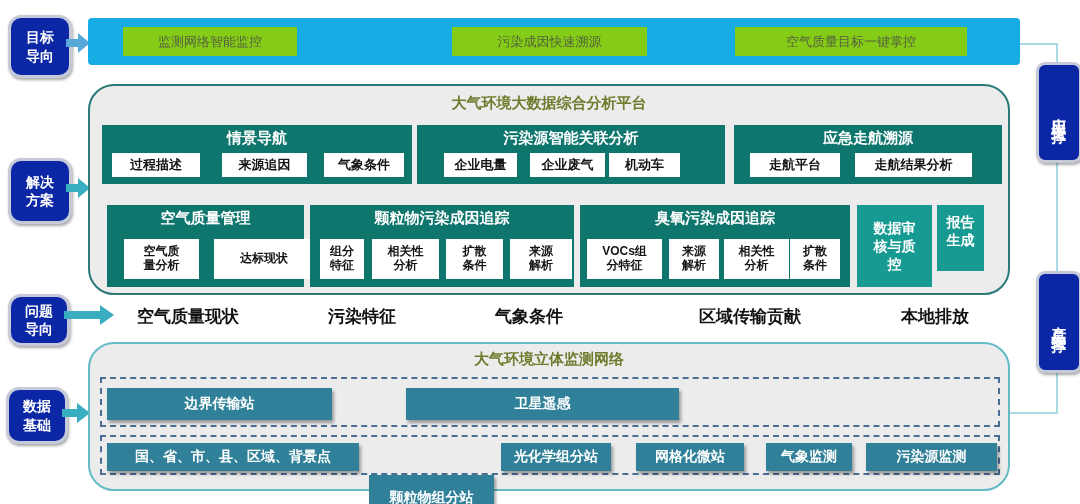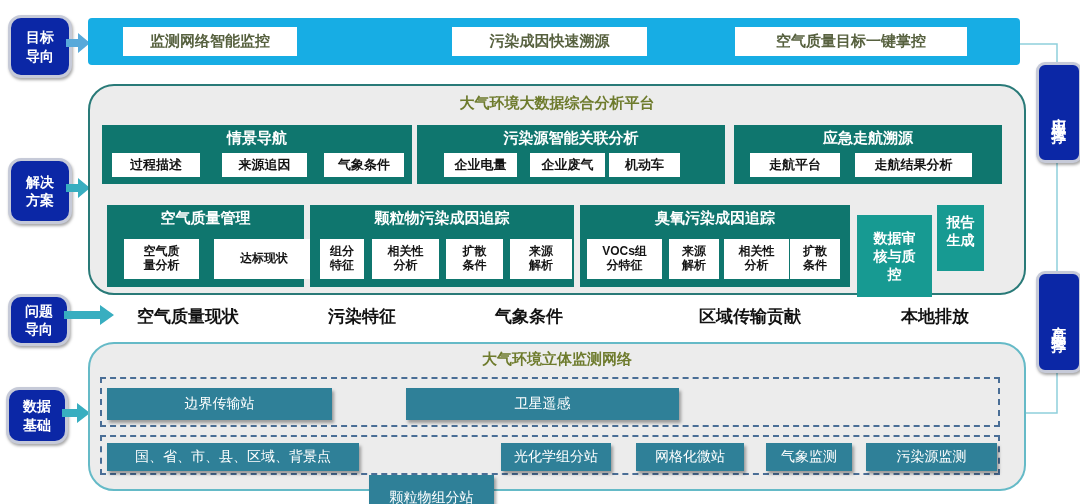--- a/index.html
+++ b/index.html
@@ -8,25 +8,25 @@
   svg{position:absolute;display:block;}
   
   .navbox{position:absolute;background:#0b27a6;color:#ffffff;border:3px solid #c6cad8;
           border-radius:13px;display:flex;align-items:center;justify-content:center;
           text-align:center;font-weight:bold;font-size:14px;line-height:1.3;
           white-space:pre-line;box-shadow:1px 2px 3px rgba(0,0,0,.35);}
   .vnav{writing-mode:vertical-rl;letter-spacing:4px;border-radius:9px;font-size:15px;}
   
   .topbar{position:absolute;left:88px;top:18px;width:932px;height:47px;
           background:#17ade4;border-radius:4px;}
-  .topitem{position:absolute;top:9px;height:29px;background:#ffffff;display:flex;
-           align-items:center;justify-content:center;font-weight:bold;font-size:15px;
+  .topitem{position:absolute;top:9px;height:29px;background:#84cc16;display:flex;
+           align-items:center;justify-content:center;font-weight:normal;font-size:13px;
            color:#57613f;}
   
-  .bigbox{position:absolute;background:#ececec;border-radius:26px;padding-left:16px;}
+  .bigbox{position:absolute;background:#ececec;border-radius:26px;}
   .platform{left:88px;top:84px;width:918px;height:207px;border:2px solid #297a78;}
   .network{left:88px;top:342px;width:918px;height:145px;border:2px solid #65bac7;}
   .boxtitle{position:absolute;left:0;width:100%;text-align:center;font-weight:bold;
             font-size:15px;color:#6e7b2d;}
   
   .sec{position:absolute;background:#0f766e;color:#fff;}
   .hdr{position:absolute;top:4px;left:0;width:100%;text-align:center;font-weight:bold;
        font-size:15px;color:#fff;}
   .witem{position:absolute;background:#fff;color:#141414;font-weight:bold;display:flex;
          align-items:center;justify-content:center;text-align:center;}
@@ -34,21 +34,21 @@
   .row2item{top:34px;height:40px;font-size:12px;line-height:1.15;white-space:pre-line;}
   .sideblk{position:absolute;background:#179a92;color:#fff;font-weight:bold;
            text-align:center;white-space:pre-line;font-size:14px;line-height:1.3;
            display:flex;align-items:center;justify-content:center;}
   .sideblk.top{align-items:flex-start;padding-top:8px;box-sizing:border-box;}
   
   .probtext{position:absolute;top:305px;font-family:"Liberation Serif",serif;
             font-weight:600;font-size:17px;color:#111;text-align:center;}
   
   .dashed{position:absolute;border:2px dashed #4a6e96;box-sizing:border-box;}
-  .bar{position:absolute;background:#2f8098;color:#fff;font-weight:normal;font-size:14px;
+  .bar{position:absolute;background:#2f8098;color:#fff;font-weight:bold;font-size:14px;
        display:flex;align-items:center;justify-content:center;
        box-shadow:2px 3px 3px rgba(0,0,0,.35);}
 </style>
 </head>
 <body>
 
 <div class="canvas">
 
   <svg width="1080" height="504" style="left:0;top:0;">
     <polyline points="1020,44 1057,44 1057,413 1006,413" fill="none" stroke="#8fd0dc" stroke-width="1.5"></polyline>
@@ -127,21 +127,21 @@
       <div class="hdr">臭氧污染成因追踪</div>
       <div class="witem row2item" style="left:7px;width:75px;">VOCs组
 分特征</div>
       <div class="witem row2item" style="left:89px;width:50px;">来源
 解析</div>
       <div class="witem row2item" style="left:144px;width:65px;">相关性
 分析</div>
       <div class="witem row2item" style="left:210px;width:50px;">扩散
 条件</div>
     </div>
-    <div class="sideblk" style="left:767px;top:129px;width:75px;height:82px;">数据审
+    <div class="sideblk" style="left:767px;top:119px;width:75px;height:82px;">数据审
 核与质
 控</div>
     <div class="sideblk top" style="left:847px;top:119px;width:47px;height:66px;">报告
 生成</div>
   </div>
 
   <div class="probtext" style="left:113px;width:150px;">空气质量现状</div>
   <div class="probtext" style="left:292px;width:140px;">污染特征</div>
   <div class="probtext" style="left:459px;width:140px;">气象条件</div>
   <div class="probtext" style="left:670px;width:160px;">区域传输贡献</div>

